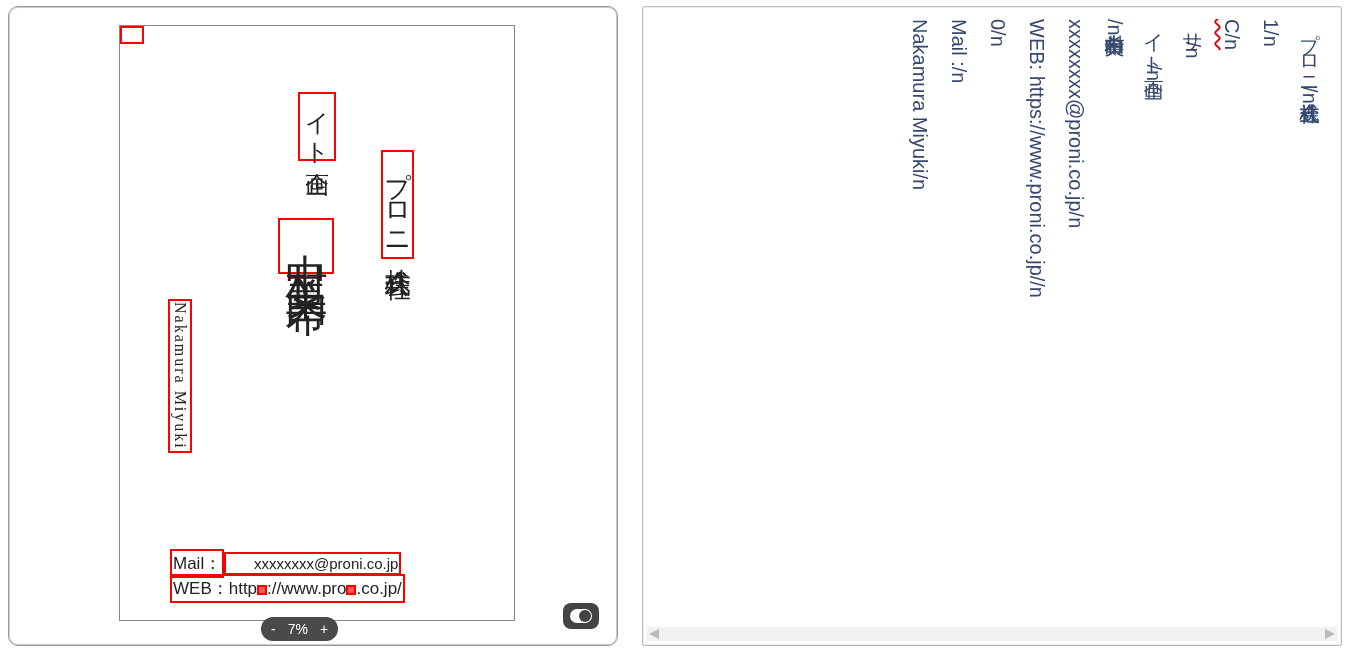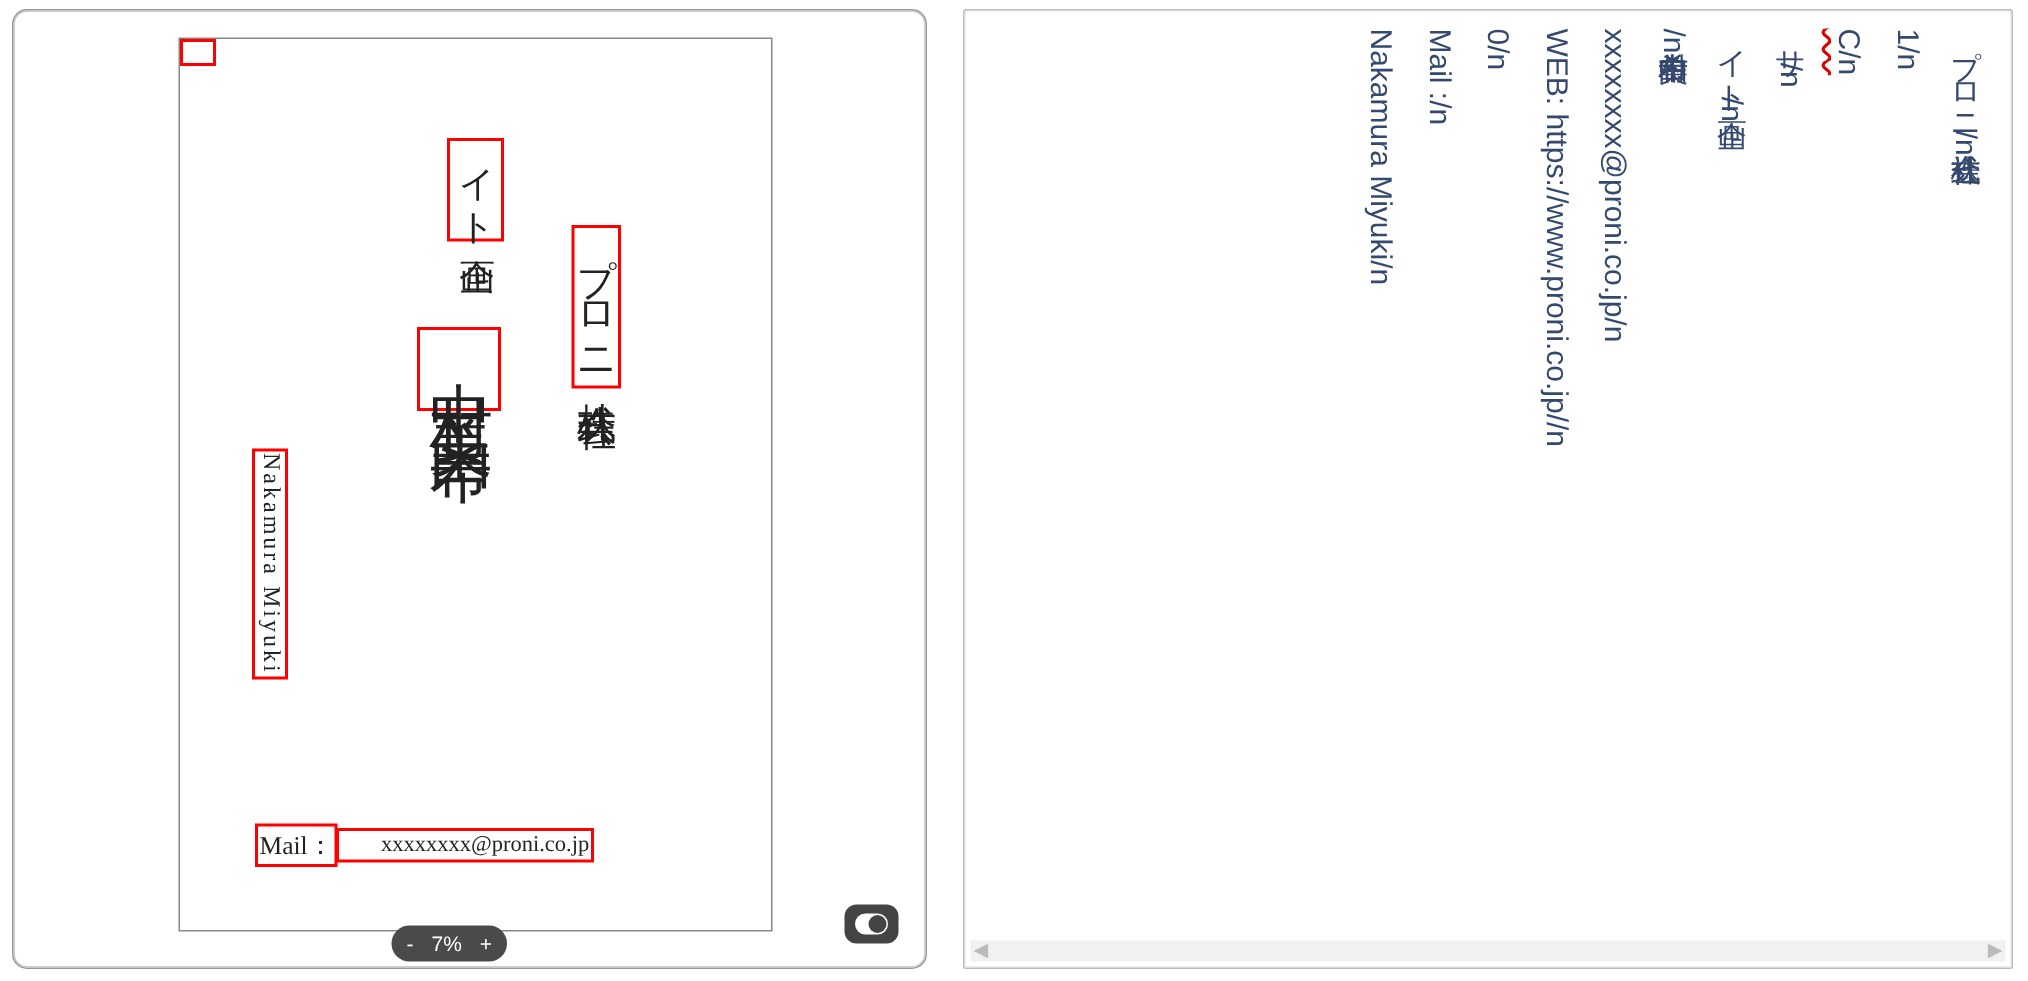--- a/index.html
+++ b/index.html
@@ -37,21 +37,21 @@
     }
     .redbox {
       border: 2px solid #ff0000;
       padding: 1px 1px;
     }
     .tb-company { left: 261px; top: 124px; font-size: 26px; line-height: 1.05; letter-spacing: 2px; }
     .tb-dept-small { left: 178px; top: 43px; width:24px; height:18px; font-size: 14px; text-align:center; }
     .tb-dept { left: 178px; top: 66px; font-size: 24px; letter-spacing: 2px; }
     .tb-name { left: 158px; top: 192px; font-size: 42px; font-weight: 500; letter-spacing: 10px; line-height:1.2; }
     .tb-romaji { left: 48px; top: 273px; font-size: 16px; letter-spacing: 2px; }
-    .h-text { position: absolute; font-family: Liberation Serif, serif; font-size: 17px; }
+    .h-text { position: absolute; font-family: Liberation Sans, sans-serif; font-size: 17px; }
     .tb-mail-label { left: 50px; top: 523px; }
     .tb-mail-val  { left: 104px; top: 526px; font-size: 15px; padding-left: 28px; }
     .tb-web { left: 50px; top: 548px; }
     .sel-dot { display:inline-block; width:10px; height:10px; border:2px solid #ff0000; background:#ff5555; vertical-align:middle; }
     
     .zoom-pill {
       position: absolute;
       left: 252px; top: 610px;
       background: #4a4a4a; color: #fff;
       padding: 4px 10px; border-radius: 16px;
@@ -124,20 +124,23 @@
     <div class="redbox tb-dept-small"></div>
     <div class="v-text redbox tb-dept">イト企画</div>
 
     <div class="v-text redbox tb-name">中村美由希</div>
 
     <div class="v-text redbox tb-romaji">Nakamura Miyuki</div>
 
     <div class="h-text redbox tb-mail-label">Mail：</div>
     <div class="h-text redbox tb-mail-val">xxxxxxxx@proni.co.jp</div>
 
+    <div class="h-text redbox tb-web">
+      <span>WEB：http</span><span class="sel-dot"></span><span>://www.pro</span><span class="sel-dot"></span><span>.co.jp/</span>
+    </div>
   </div>
 
   <div class="zoom-pill">
     <span>-</span>
     <span>7%</span>
     <span>+</span>
   </div>
 
   <div class="toggle">
     <div class="toggle-inner"></div>

